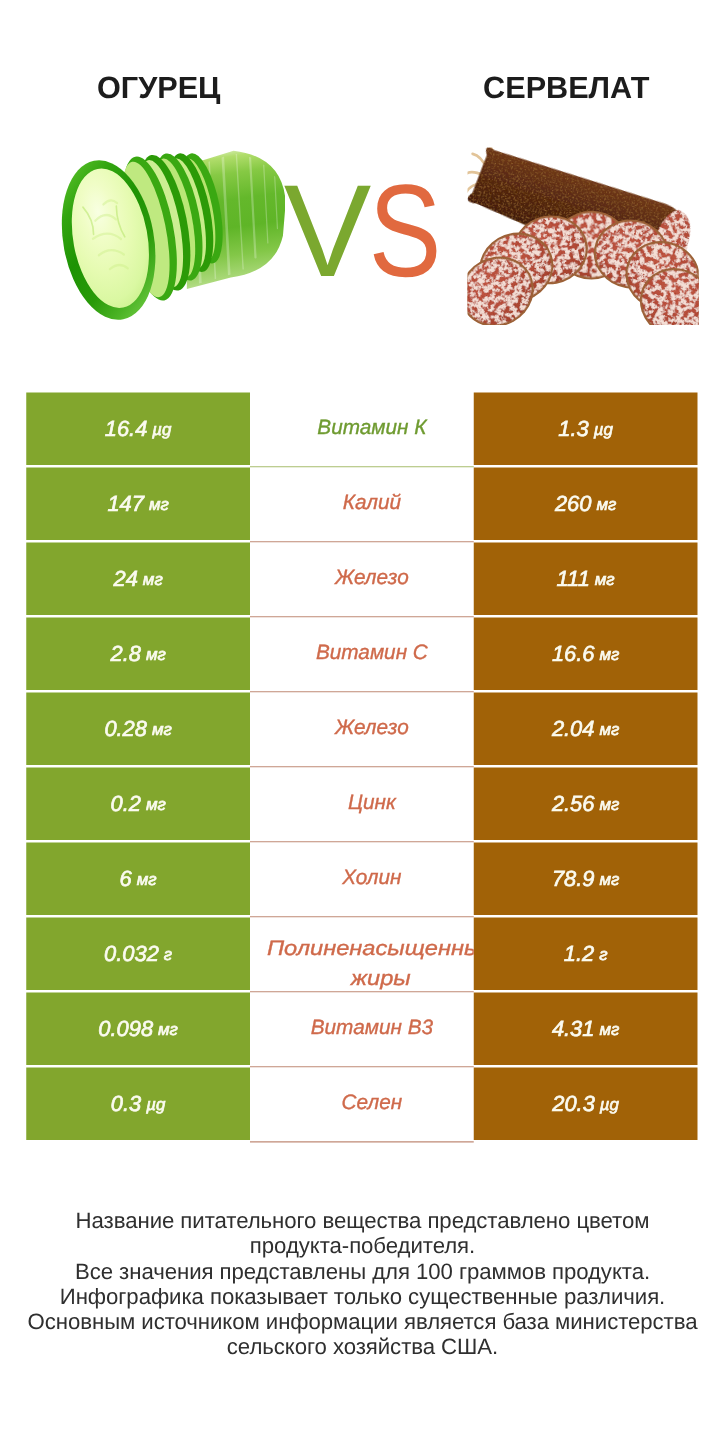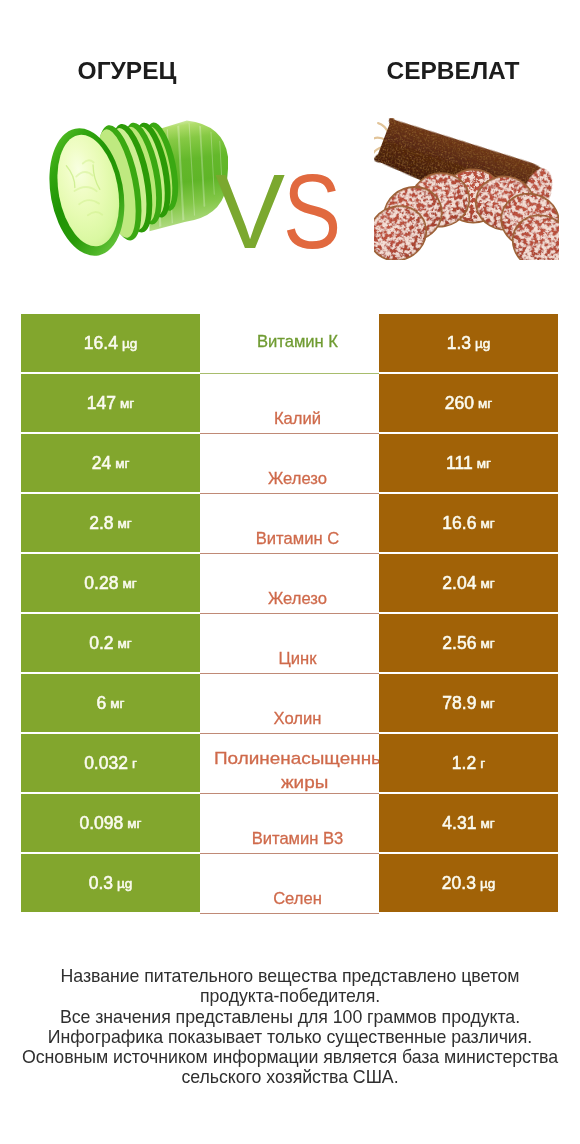--- a/index.html
+++ b/index.html
@@ -17,47 +17,47 @@
   .titles { position:absolute; left:0; top:22px; width:580px; height:32px; }
   .title { position:absolute; top:0; text-align:center; font-size:24.5px; line-height:28px;
            color:#1c1c1c; letter-spacing:0px; font-weight:700;margin-top:35px; }
   .title.left { left:27px; width:200px; }
   .title.right { left:353px; width:200px; }
 
   .hero { position:absolute; left:0; top:0; width:580px; height:300px; }
   .photo { position:absolute; }
   .photo-left { left:49px; top:120px; width:179px; height:136px; }
   .photo-right { left:374px; top:118px; width:185px; height:142px; }
-  .vs { position:absolute; left:215px; top:133px; width:140px; height:110px;
-        font-size:105px; line-height:105px; letter-spacing:-2px; white-space:nowrap;margin-top:26px; }
+  .vs { position:absolute; left:227px; top:133px; width:140px; height:110px;
+        font-size:105px; line-height:105px; letter-spacing:-2px; white-space:nowrap; }
   .vs .v { display:inline-block; }
   .vs .s { display:inline-block; transform:scaleX(0.83); transform-origin:left center; }
   .vs .v { color:#7ba82f; }
   .vs .s { color:#e1693f; }
 
   
   .table { position:absolute; left:21px; top:314px; width:537px; }
-  .row { display:flex; height:60px; }
+  .row { display:flex; height:60px;font-style:italic; }
   .cell.val { height:58px; }
   .cell { display:flex; align-items:center; justify-content:center; text-align:center; }
   .cell.val { width:179px; color:#fbfbf0; font-weight:400; letter-spacing:0px;
               -webkit-text-stroke:0.55px currentColor; }
   .cell.val .num { font-size:17.5px; }
   .cell.val .unit { font-size:13.5px; margin-left:4px; }
   .cell.name { width:179px; height:60px; background:#ffffff; font-size:16.6px; font-weight:400; line-height:19px;
                -webkit-text-stroke:0.28px currentColor;
                overflow:hidden; padding:0 3px 5px 19px; }
   .cell.name span { display:block; white-space:nowrap; }
   .row.wrapname .cell.name { padding:13px 0 0 0; line-height:24px; align-items:flex-start; }
   .row.wrapname .cell.name span { white-space:normal; display:block; width:181px;
        margin-left:6px; transform:scaleX(1.14); transform-origin:left center; }
   .green { background:#82a62d; }
   .orange { background:#a16207; }
   .name-green { color:#6f9b31; border-bottom:1px solid #a8bd6d; }
-  .name-orange { color:#cf6a4b; border-bottom:1px solid #c08a76;align-items:flex-end; }
+  .name-orange { color:#cf6a4b; border-bottom:1px solid #c08a76; }
 
   
   .footer { position:absolute; left:0px; top:966px; width:580px; text-align:center;
             font-size:17.75px; line-height:20.3px; color:#2f2f2f; letter-spacing:-0.05px; }
   .footer p { margin:0; padding:0; }
 </style>
 </head>
 <body>
 
 <div class="page">

